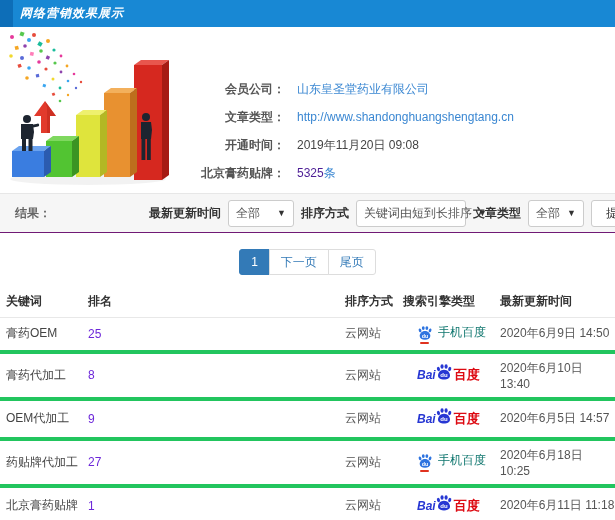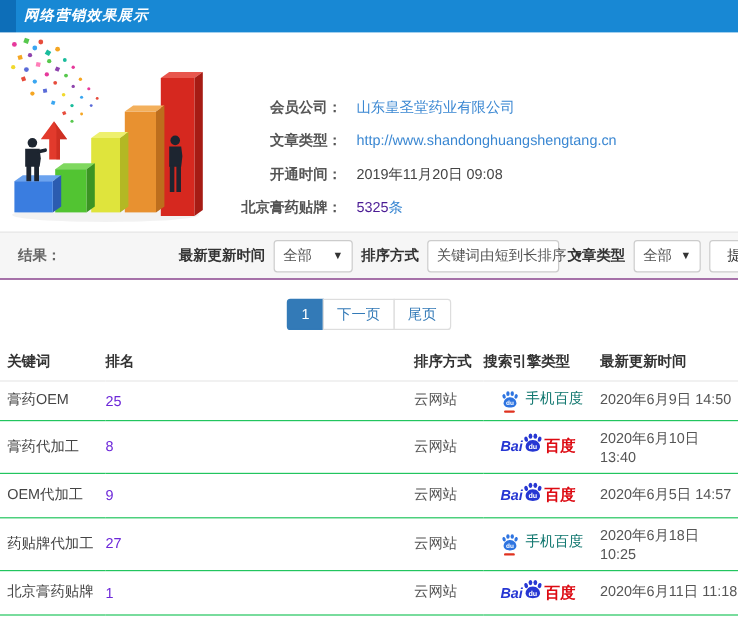--- a/index.html
+++ b/index.html
@@ -59,21 +59,21 @@
   .page-item.first { border-radius:3px 0 0 3px; margin-left:0; }
   .page-item.last  { border-radius:0 3px 3px 0; }
   .page-item.current { background:#337ab7; border-color:#337ab7; color:#fff; padding:6px 11px; }
 
   
   table { width:615px; border-collapse:collapse; table-layout:fixed; }
   col.c-kw { width:88px; } col.c-rank { width:257px; } col.c-rtype { width:58px; }
   col.c-eng { width:97px; } col.c-time { width:115px; }
   th { text-align:left; font-size:12px; font-weight:bold; color:#333; padding:8px 0 7px 0; border-bottom:1px solid #e8e8e8; }
   th:first-child, td:first-child { padding-left:6px; }
-  td { font-size:12px; color:#444; padding:6px 0; border-bottom:1px solid #22c55e; height:26px; }
+  td { font-size:12px; color:#444; padding:6px 0; border-bottom:4px solid #22c55e; height:26px; }
   td.rank a { color:#6d28d9; text-decoration:none;margin-top:29px; }
   td.rtype, td.time { color:#555; }
   td.eng { text-align:left; }
 
   
   .engine { display:inline-flex; align-items:center; margin-left:14px; }
   .paw-wrap { position:relative; display:inline-block; line-height:0; }
   .paw-wrap.mobile::after {
     content:""; position:absolute; left:3px; bottom:-3px; width:9px; height:2px;
     background:#e0321f; border-radius:1px;

